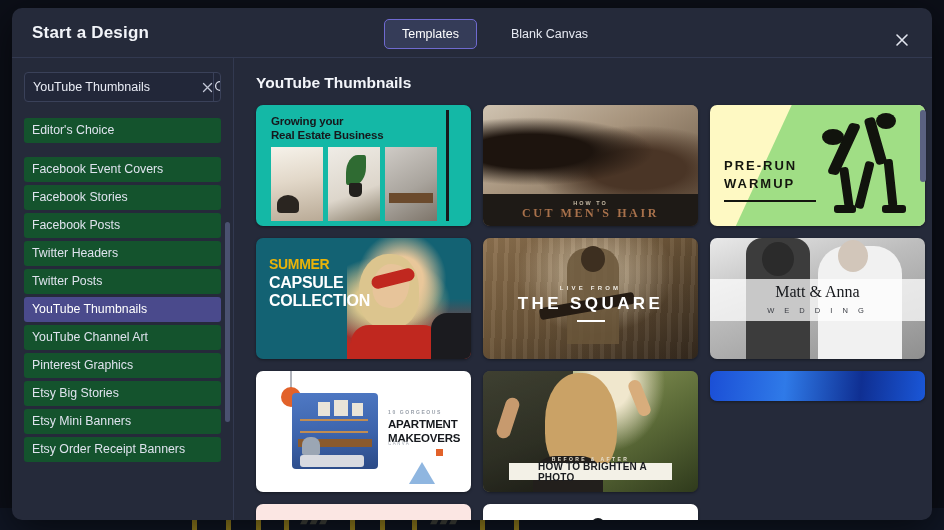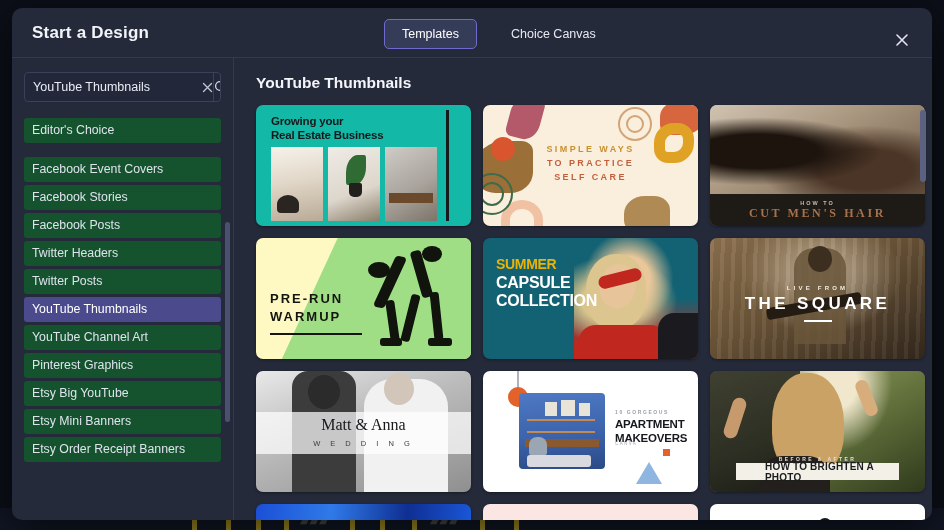--- a/index.html
+++ b/index.html
@@ -262,21 +262,21 @@
     <div class="ruler-tick" style="left:514px"></div>
   </div>
 
   <div class="modal">
 
     <div class="modal-header">
       <div class="modal-title">Start a Design</div>
 
       <div class="tabs">
         <div class="tab active">Templates</div>
-        <div class="tab">Choice Canvas</div>
+        <div class="tab">Blank Canvas</div>
       </div>
 
       <div class="close-btn">
         <svg width="20" height="20" viewBox="0 0 20 20" fill="none" stroke="currentColor" stroke-width="1.6" stroke-linecap="round">
           <path d="M5 5 L15 15 M15 5 L5 15"></path>
         </svg>
       </div>
     </div>
 
     <div class="modal-body">
@@ -304,21 +304,21 @@
 
         <div class="nav-group">
           <div class="nav-item">Facebook Event Covers</div>
           <div class="nav-item">Facebook Stories</div>
           <div class="nav-item">Facebook Posts</div>
           <div class="nav-item">Twitter Headers</div>
           <div class="nav-item">Twitter Posts</div>
           <div class="nav-item active">YouTube Thumbnails</div>
           <div class="nav-item">YouTube Channel Art</div>
           <div class="nav-item">Pinterest Graphics</div>
-          <div class="nav-item">Etsy Big YouTube</div>
+          <div class="nav-item">Etsy Big Stories</div>
           <div class="nav-item">Etsy Mini Banners</div>
           <div class="nav-item">Etsy Order Receipt Banners</div>
         </div>
 
         <div class="sb-scroll"></div>
       </div>
 
       <div class="content">
         <div class="content-title">YouTube Thumbnails</div>
 
@@ -330,36 +330,20 @@
               <span>Real Estate Business</span>
             </div>
             <div class="re-photos">
               <div class="re-ph re-ph1"></div>
                 <div class="re-ph re-ph2"></div>
                 <div class="re-ph re-ph3"></div>
             </div>
             <div class="re-bar"></div>
           </div>
 
-          <div class="card c-selfcare">
-            <div class="blob b1"></div>
-              <div class="blob b2"></div>
-              <div class="blob b3"></div>
-            <div class="blob b4"></div>
-              <div class="blob b5"></div>
-              <div class="blob b6"></div>
-              <div class="blob b7"></div>
-            <div class="ring r1"></div>
-              <div class="ring r2"></div>
-            <div class="sc-text">
-              <div class="sc-l1">SIMPLE WAYS</div>
-              <div class="sc-l2">TO PRACTICE</div>
-              <div class="sc-l3">SELF CARE</div>
-            </div>
-          </div>
 
           <div class="card c-haircut">
             <div class="hc-photo"></div>
             <div class="hc-band"></div>
             <div class="hc-how">HOW TO</div>
             <div class="hc-title">CUT MEN'S HAIR</div>
           </div>
 
           <div class="card c-prerun">
             <div class="pr-green"></div>

